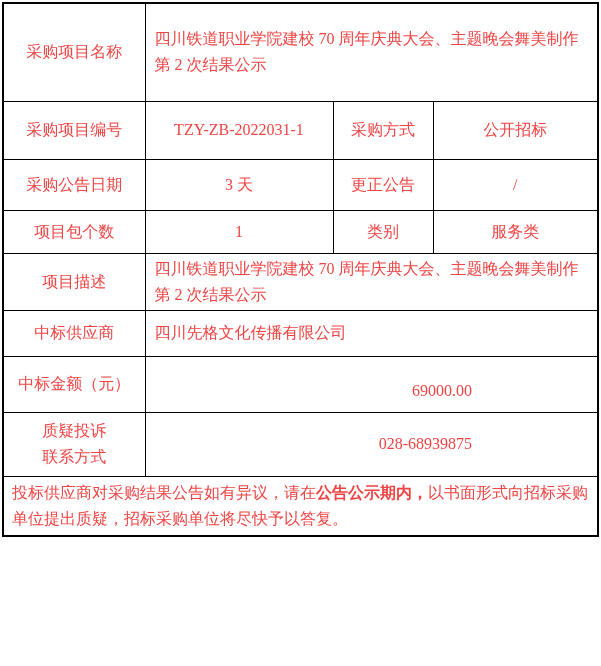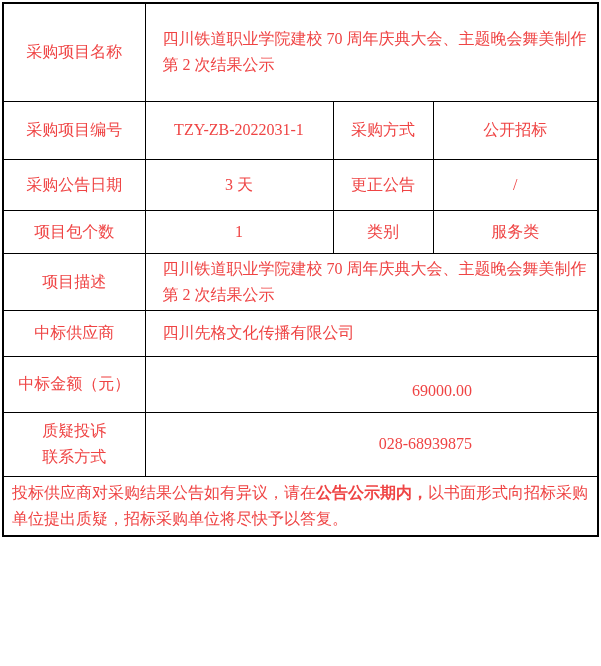--- a/index.html
+++ b/index.html
@@ -32,21 +32,21 @@
     overflow: hidden;
     word-break: break-all;
   }
   td.label {
     text-align: center;
     white-space: pre-line;
   }
   td.val-center { text-align: center; }
   td.val-left {
     text-align: left;
-    padding-left: 17px;
+    padding-left: 9px;
     padding-right: 6px;
     margin-top: 23px;
   }
   td.val-shift {
     text-align: right;
     padding-right: 125px;
   }
   td.amount-cell {
     vertical-align: bottom;
     padding-bottom: 8px;

